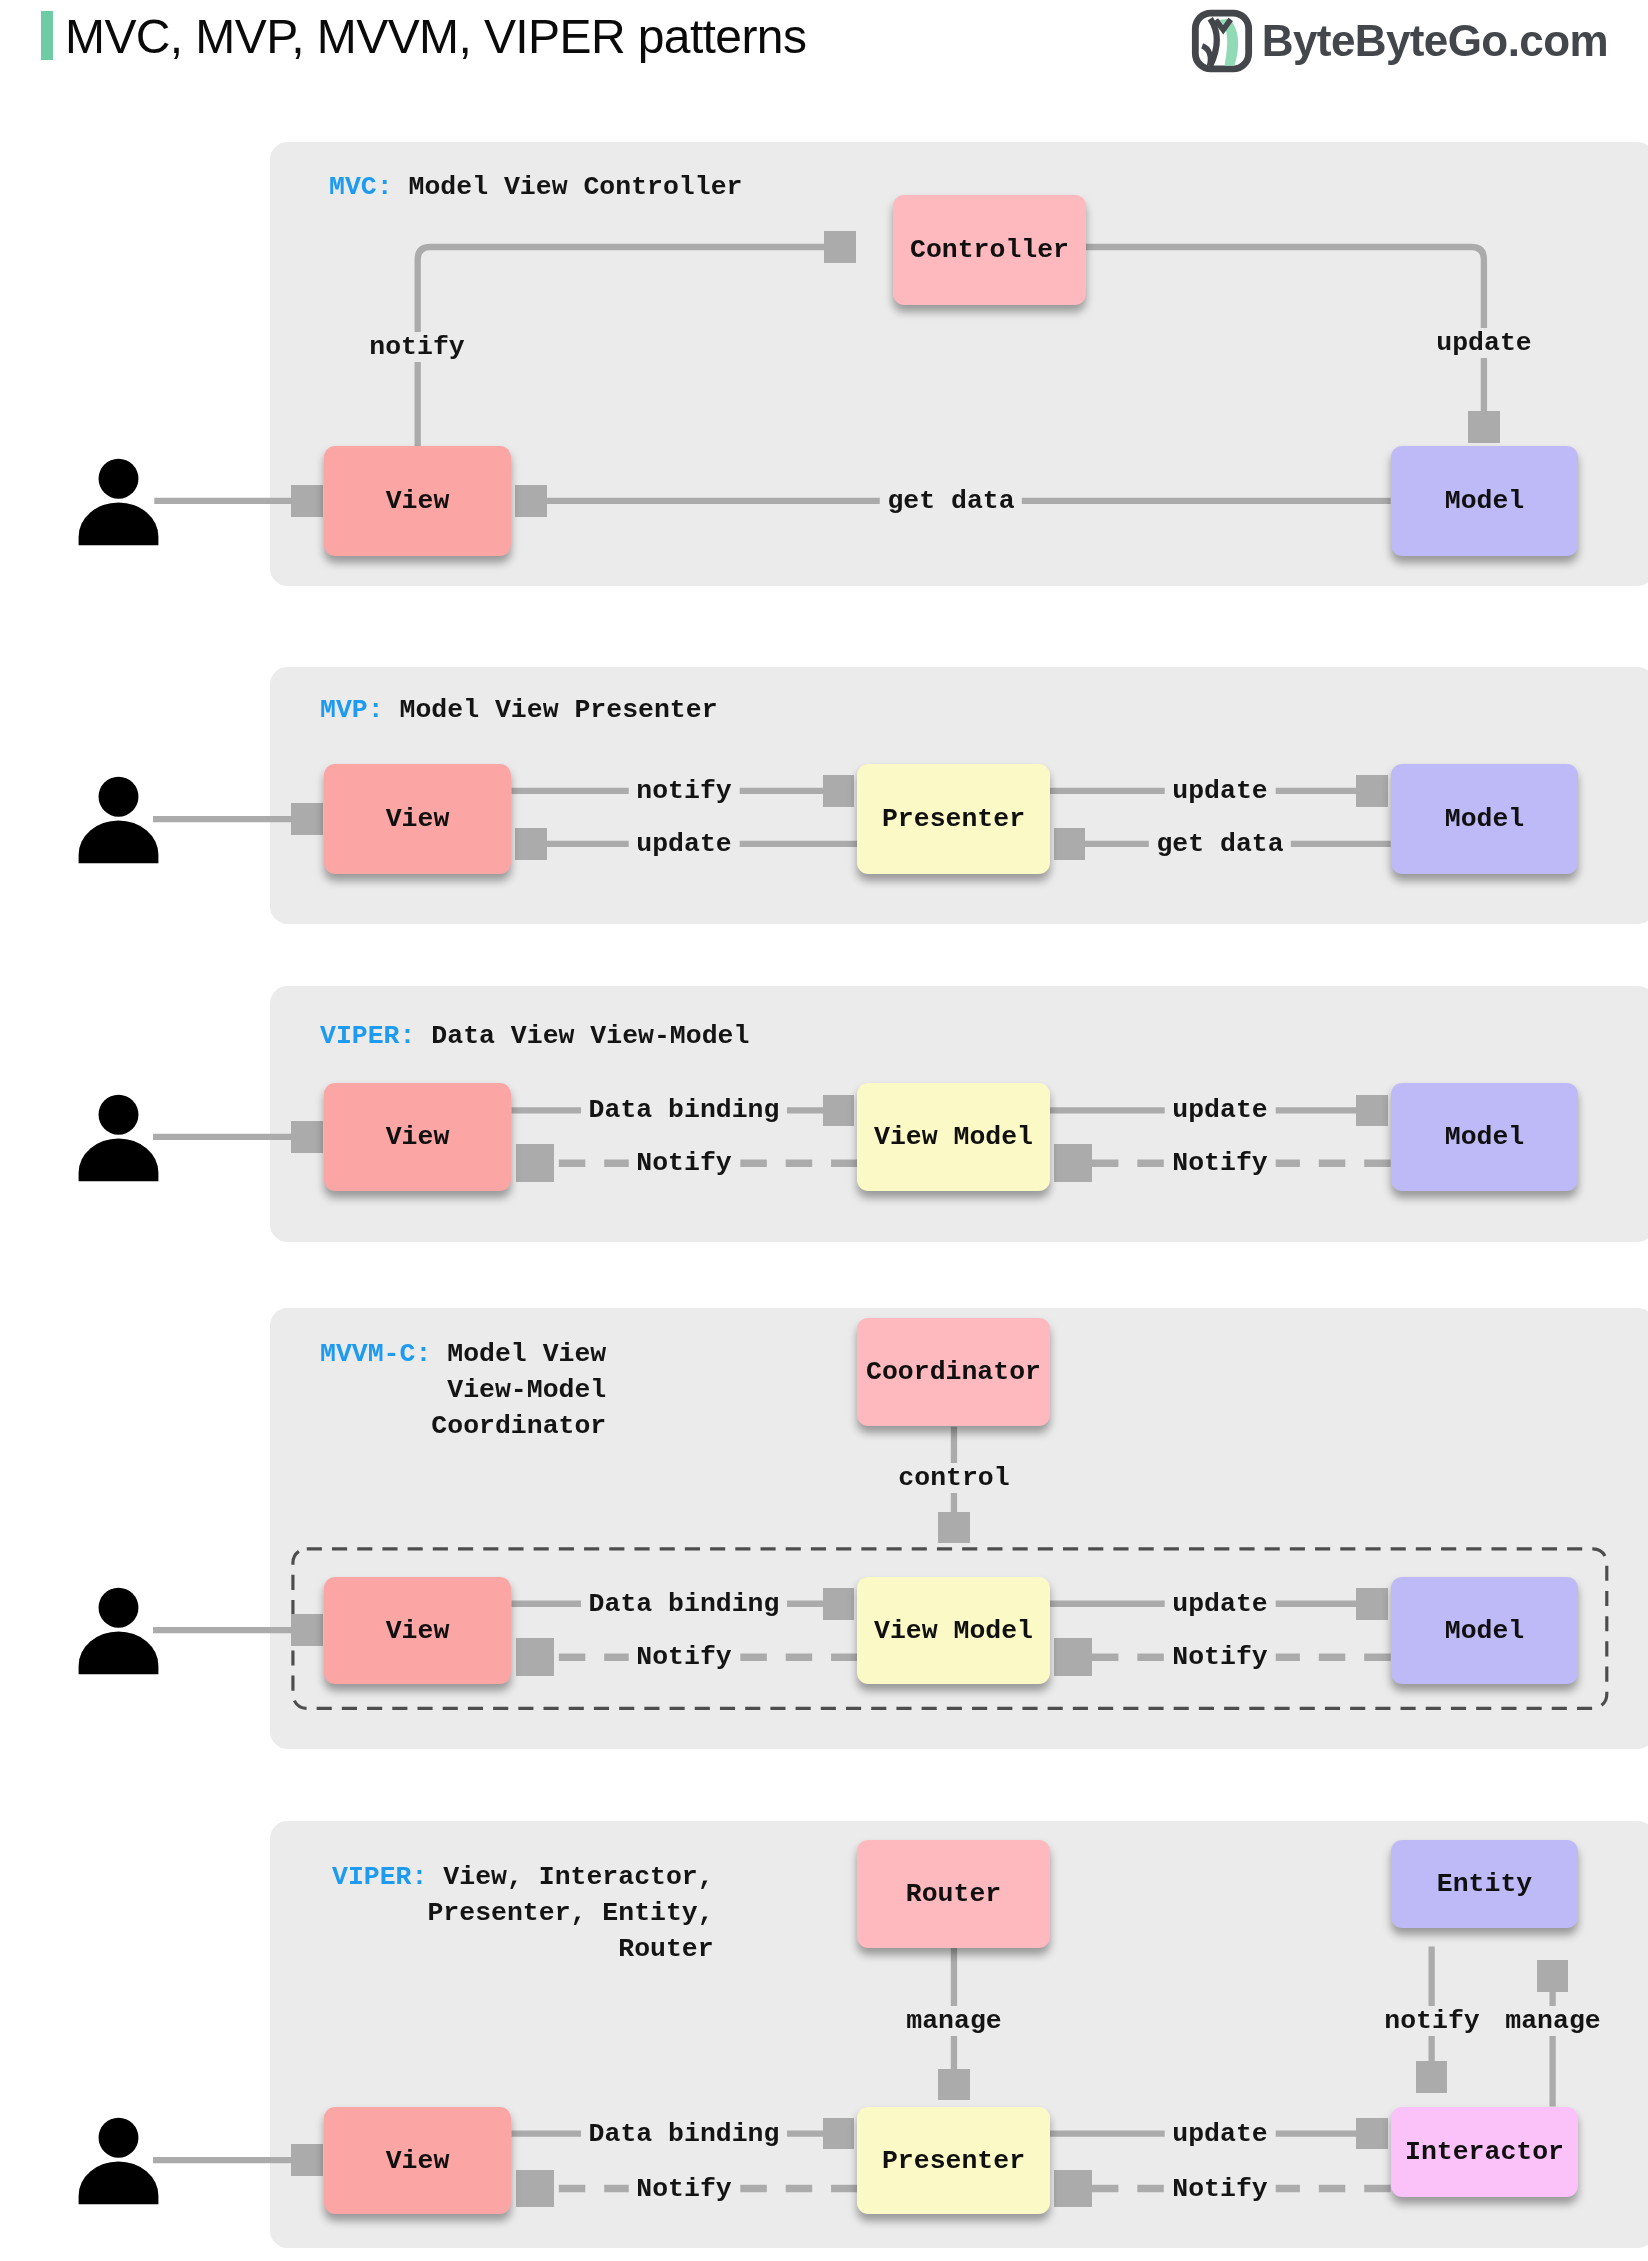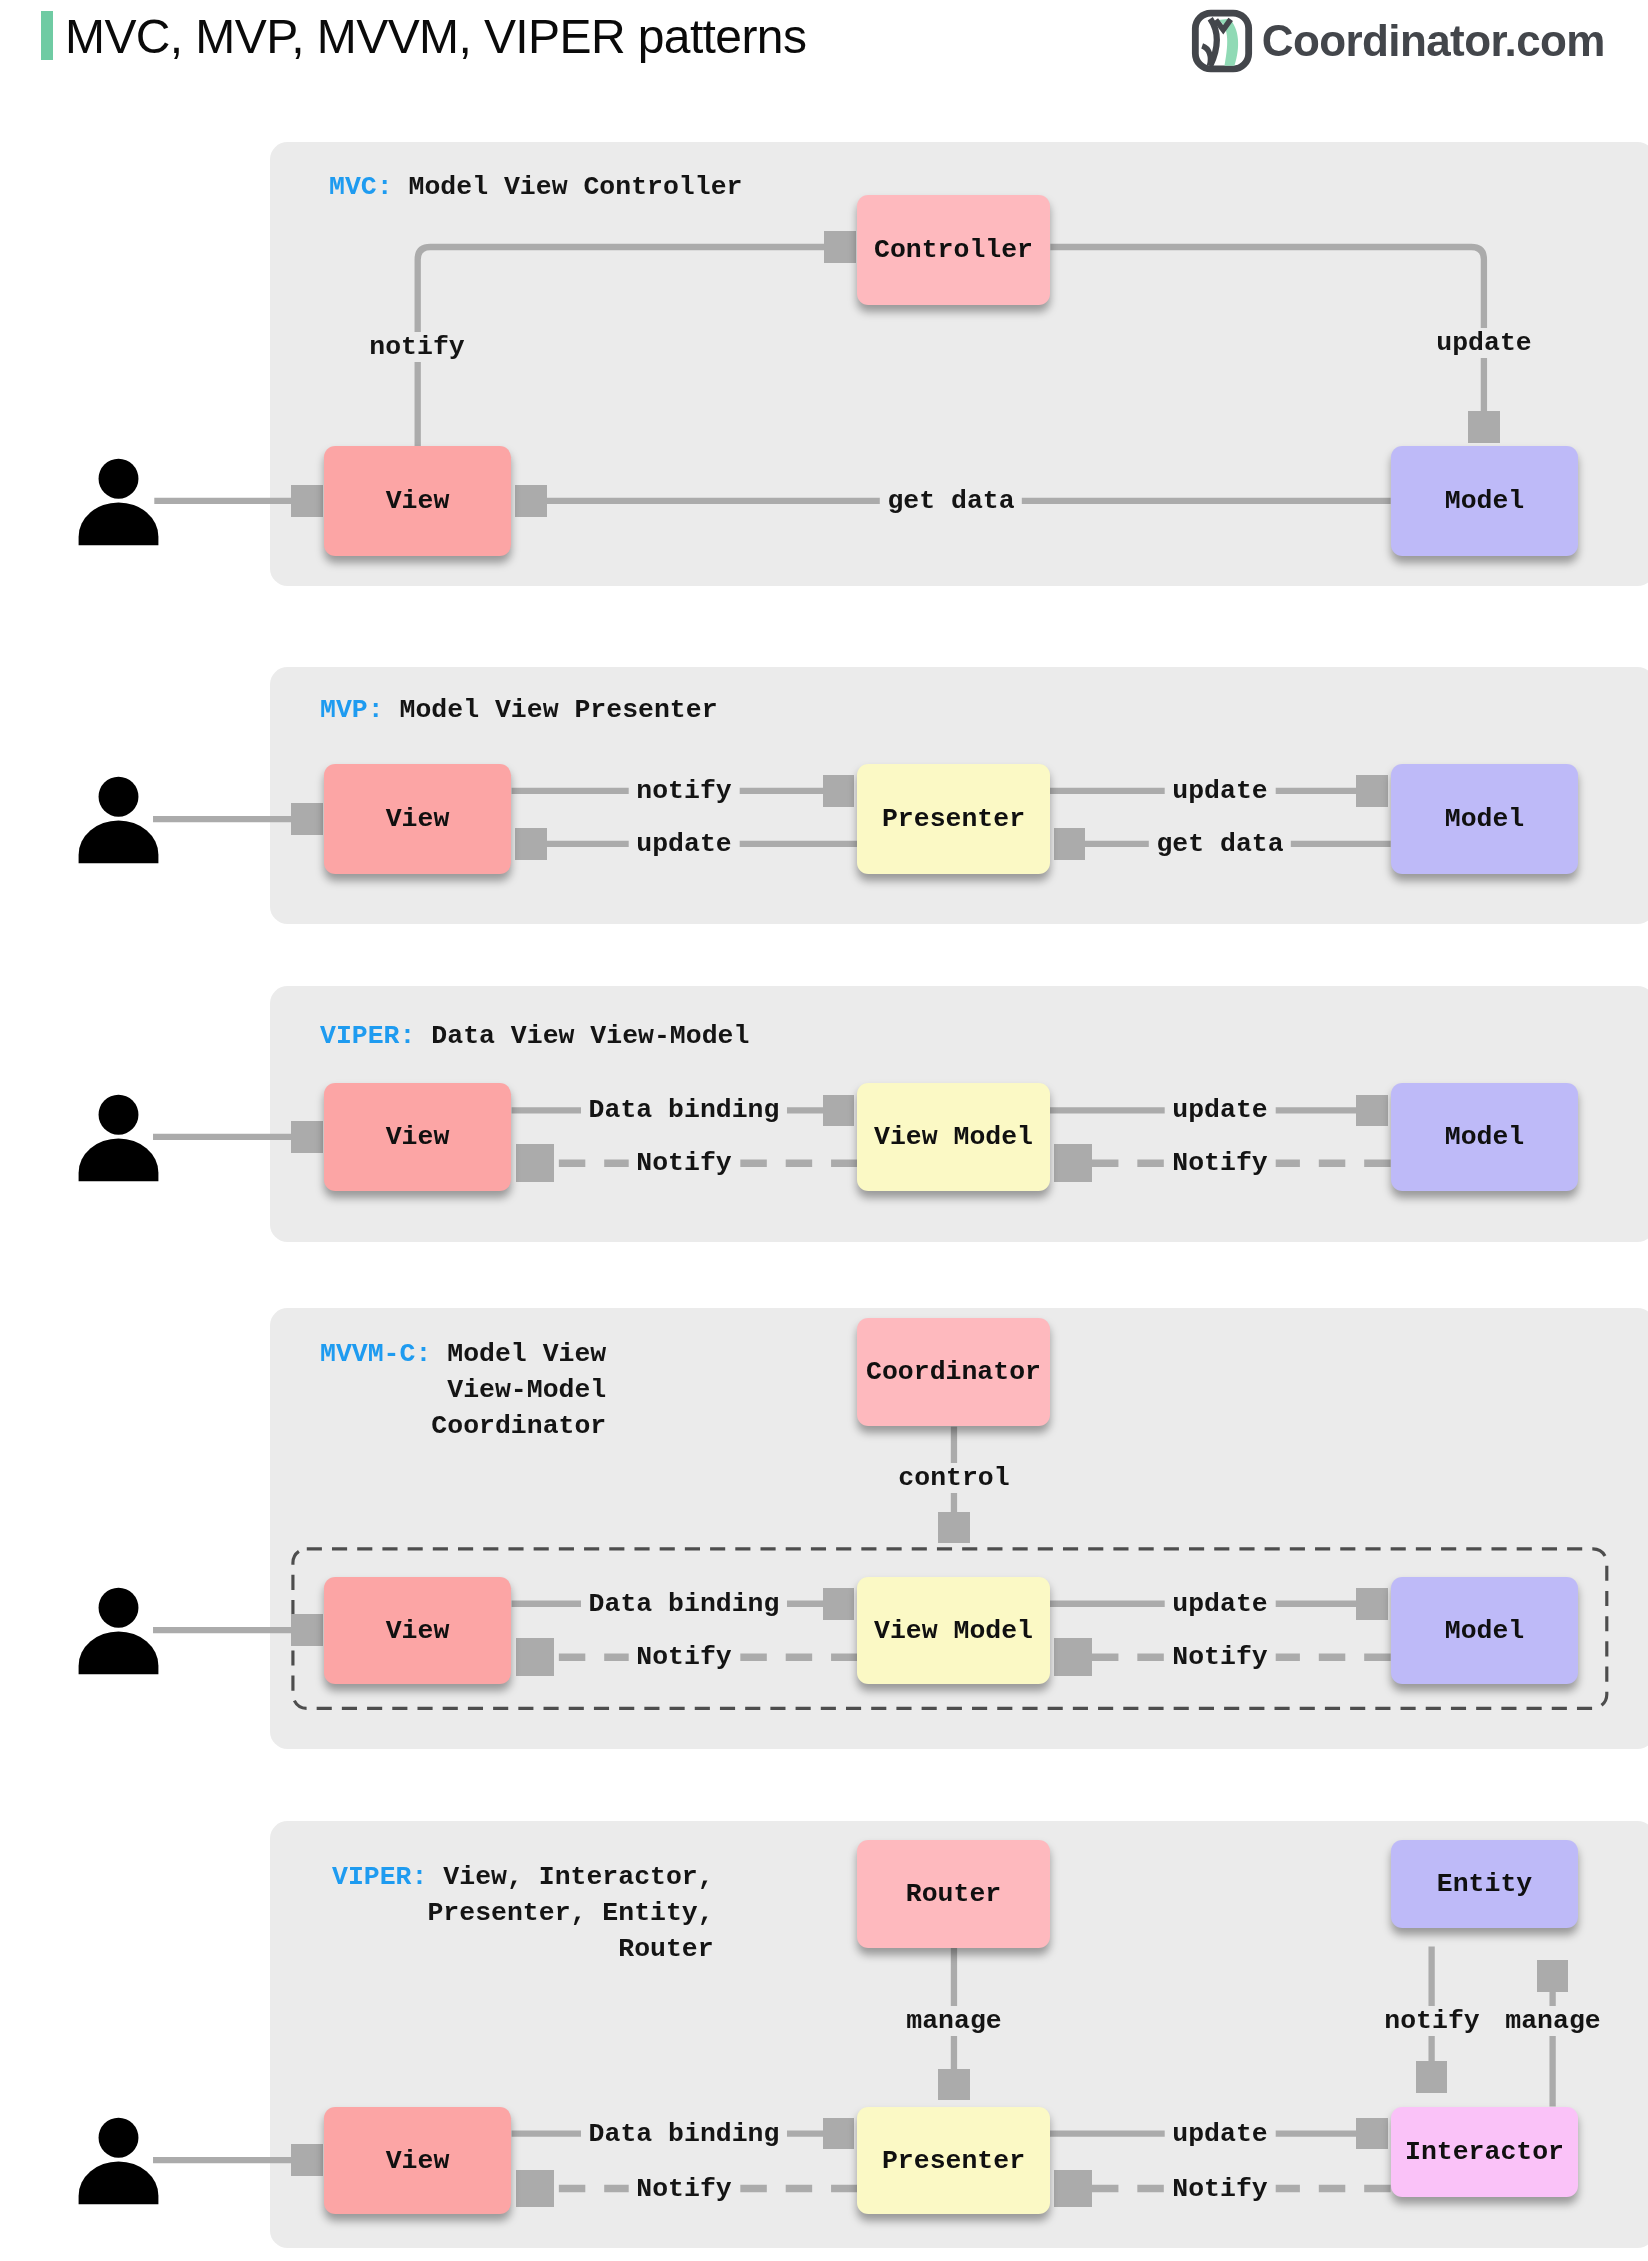--- a/index.html
+++ b/index.html
@@ -61,21 +61,21 @@
   <div class="accent-bar"></div>
   <h1 class="page-title">MVC, MVP, MVVM, VIPER patterns</h1>
   <div class="brand">
     <svg class="brand-icon" viewBox="0 0 100 104">
       <rect x="7" y="7" width="86" height="90" rx="25" fill="#ffffff" stroke="#43464B" stroke-width="11"></rect>
       <path d="M44 18 C60 28 62 50 54 92 L70 92 C80 62 78 32 62 16 Z" fill="#90DAB5"></path>
       <path d="M31 16 C45 36 45 62 31 92" stroke="#43464B" stroke-width="10" fill="none"></path>
       <path d="M40 18 L52 34 L64 17" stroke="#43464B" stroke-width="9" fill="none"></path>
       <path d="M18 60 C30 64 34 78 30 92" stroke="#43464B" stroke-width="9" fill="none"></path>
     </svg>
-    <span class="brand-name">Coordinator.com</span>
+    <span class="brand-name">ByteByteGo.com</span>
   </div>
 
   <div class="panel" style="top:142px;  height:444px;"></div>
   <div class="panel" style="top:667px; height:257px;"></div>
   <div class="panel" style="top:986px; height:256px;"></div>
   <div class="panel" style="top:1308px; height:441px;"></div>
   <div class="panel" style="top:1821px; height:427px;"></div>
 
   <svg class="wires" viewBox="0 0 2616 3588" width="1649" height="2261">
     <defs>
@@ -115,21 +115,21 @@
     <path d="M198 3428 H452" marker-end="url(#ah)"></path>
     <path d="M767 3386 H1296" marker-end="url(#ah)"></path>
     <path class="dash" d="M1316 3473 H792" marker-end="url(#ah)"></path>
     <path d="M1620 3386 H2142" marker-end="url(#ah)"></path>
     <path class="dash" d="M2162 3473 H1646" marker-end="url(#ah)"></path>
   </svg>
 
   <div class="panel-title" style="left:301px; top:169px;">
     <span class="tag">MVC:</span><span> Model View Controller</span>
   </div>
-  <div class="box pink" style="left:829px; top:195px; width:193px; height:110px;">Controller</div>
+  <div class="box pink" style="left:865px; top:195px; width:193px; height:110px;">Controller</div>
   <div class="box green" style="left:296px;  top:446px; width:187px; height:110px;">View</div>
   <div class="box purple" style="left:1363px; top:446px; width:187px; height:110px;">Model</div>
   <div class="lbl" style="left:389px;  top:347px;">notify</div>
   <div class="lbl" style="left:1456px; top:343px;">update</div>
   <div class="lbl" style="left:923px; top:501px;">get data</div>
 
   <div class="panel-title" style="left:292px; top:692px;">
     <span class="tag">MVP:</span><span> Model View Presenter</span>
   </div>
   <div class="box green" style="left:296px;  top:764px; width:187px; height:110px;">View</div>

